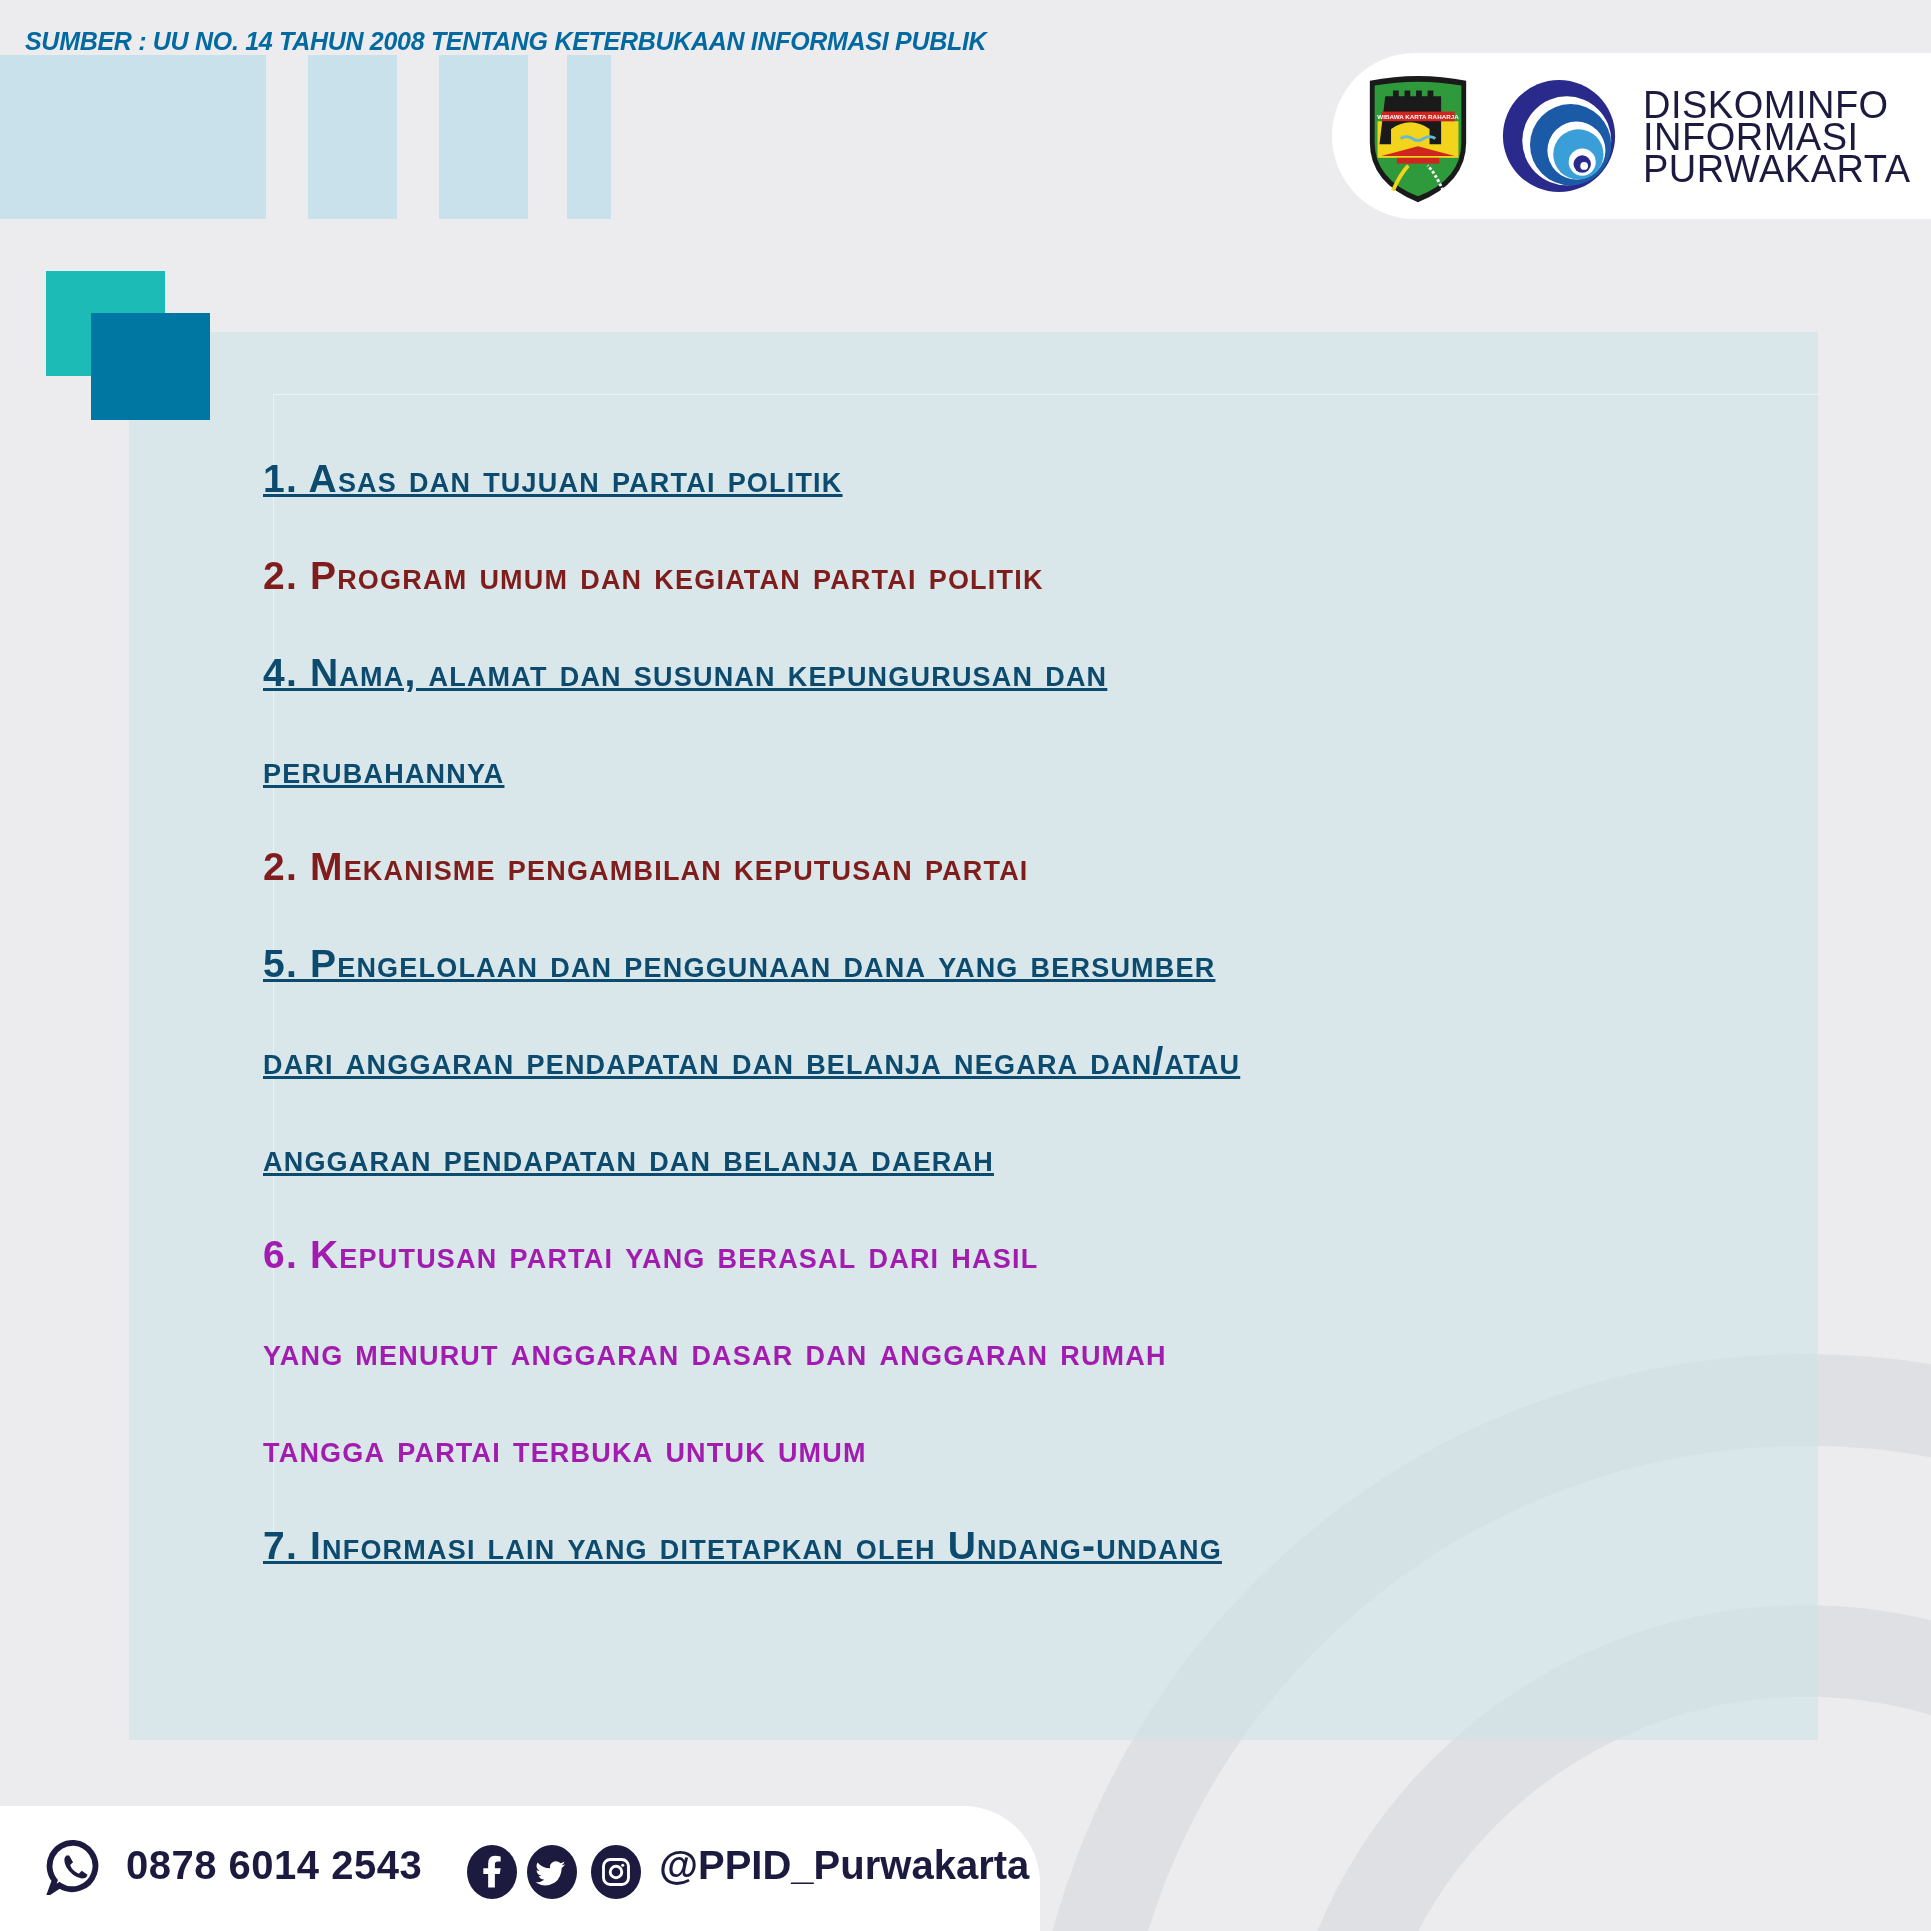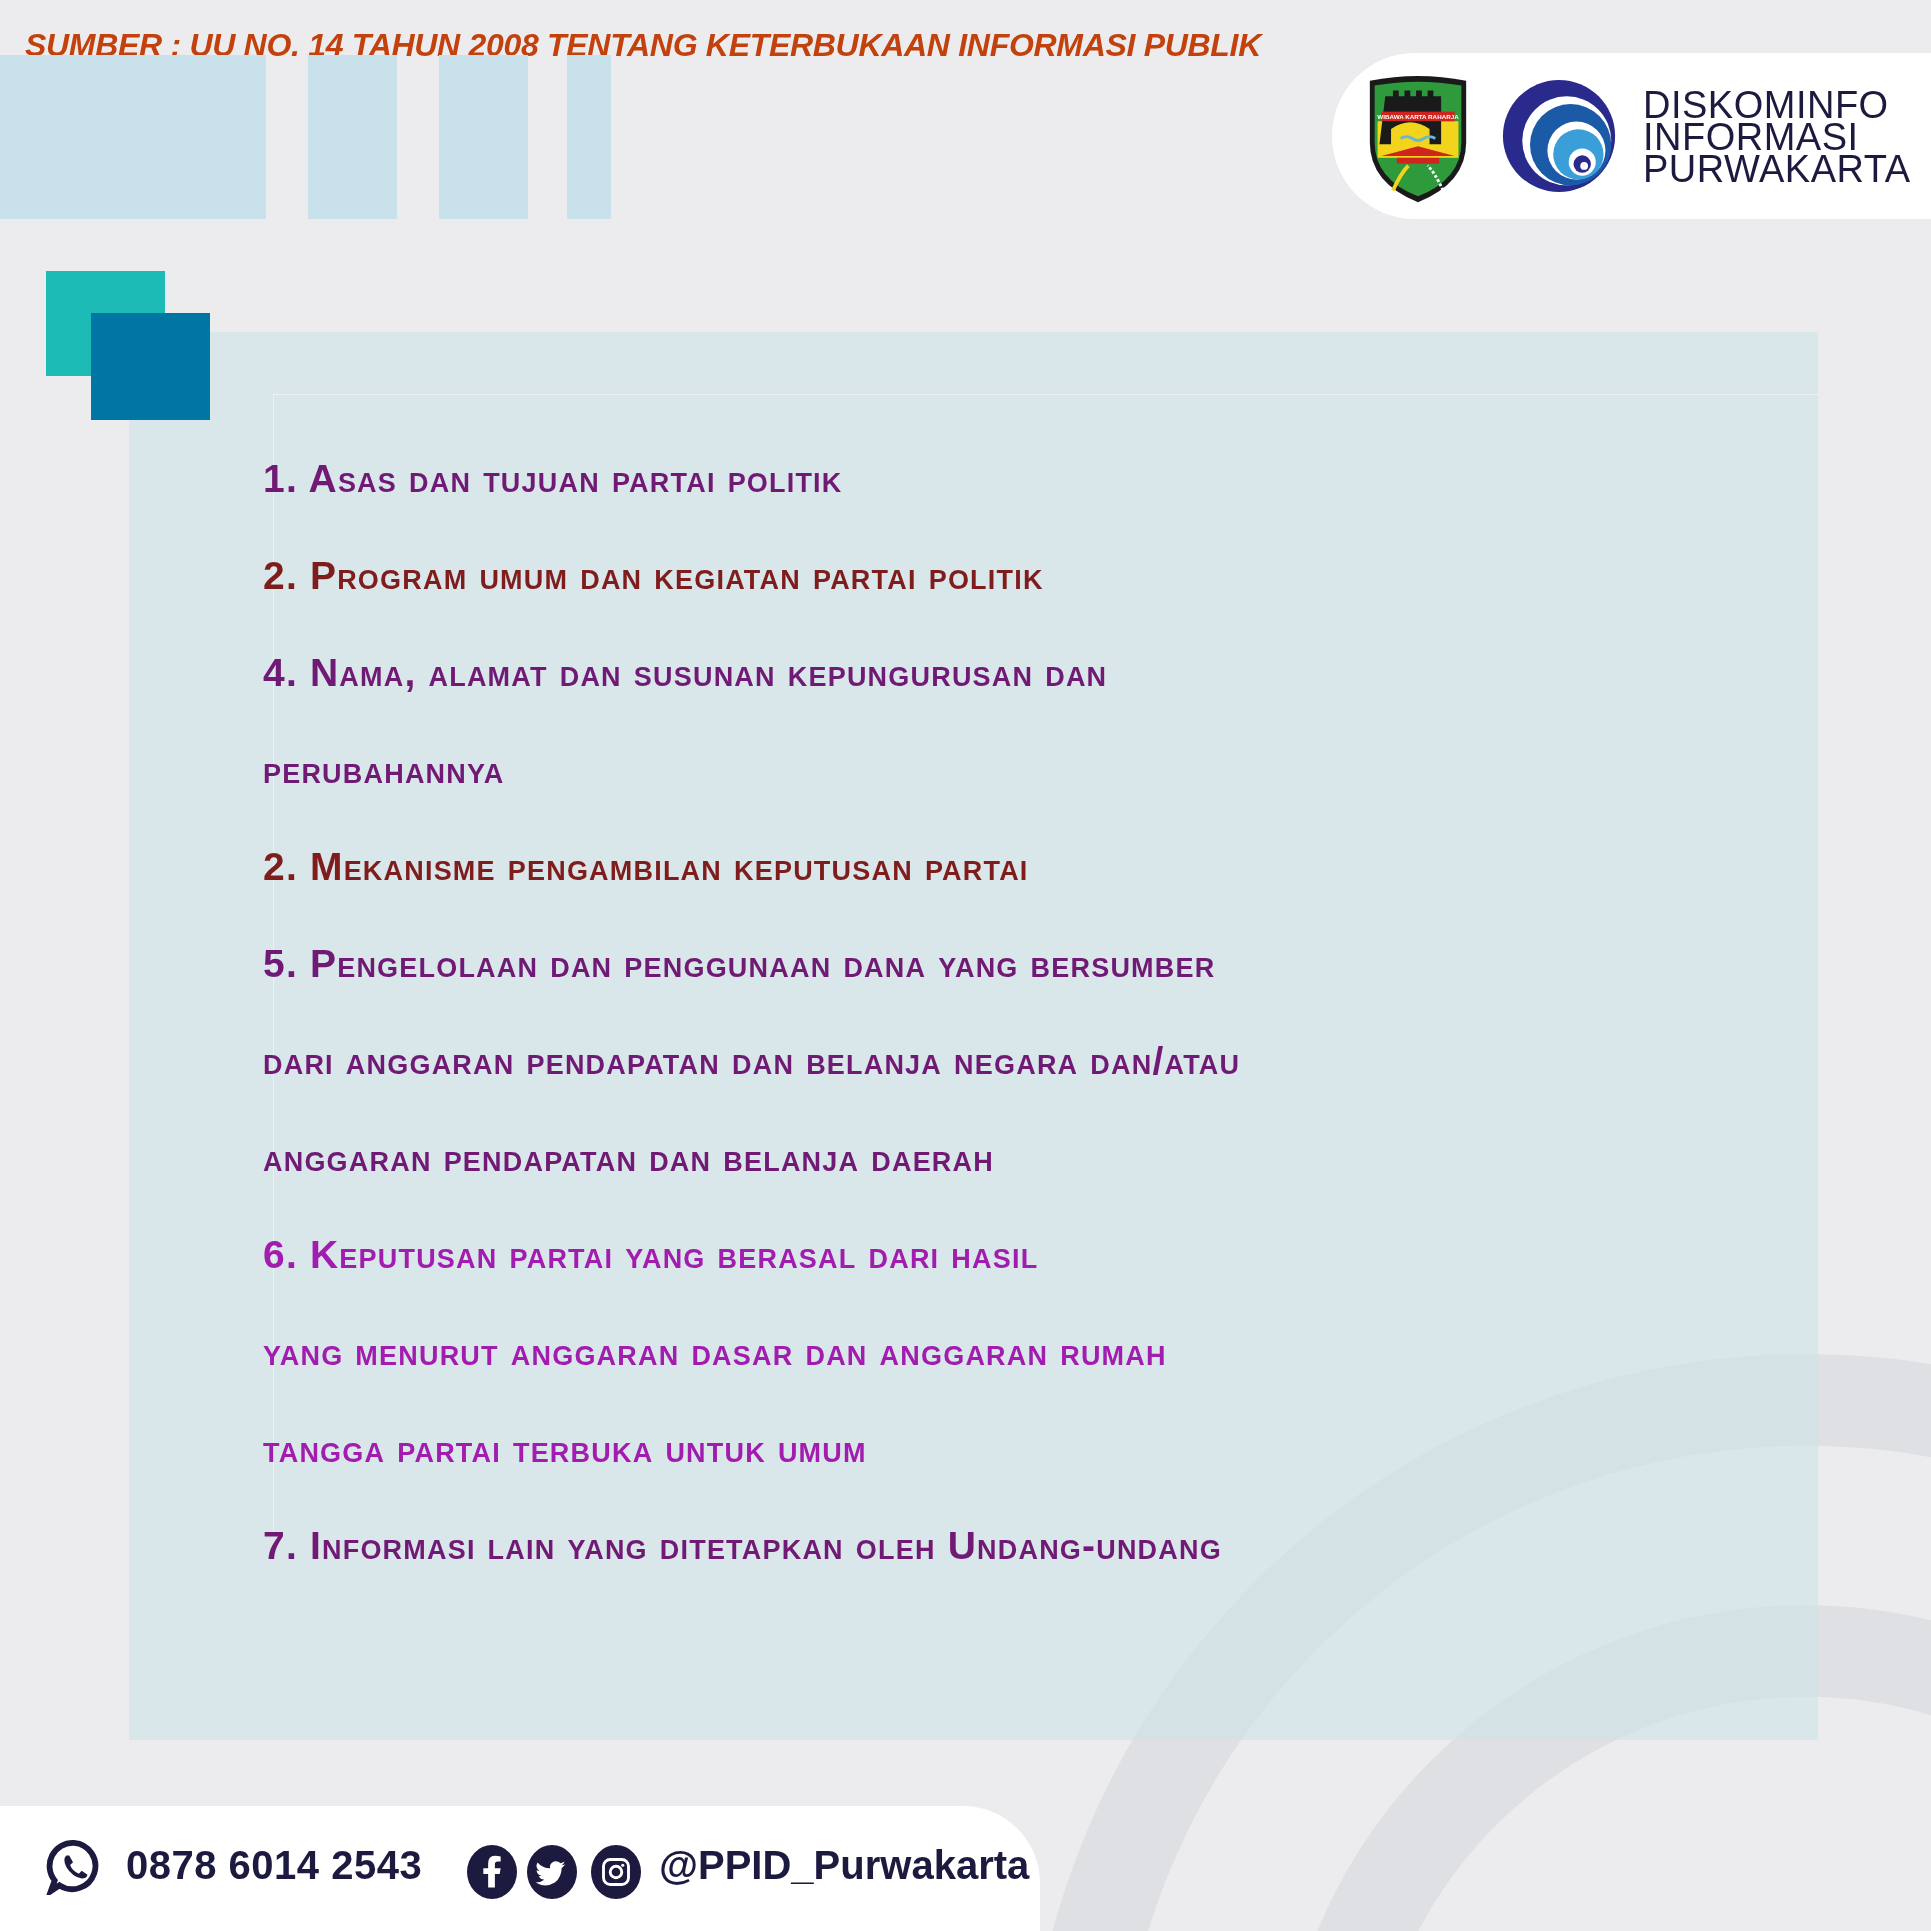--- a/index.html
+++ b/index.html
@@ -1,32 +1,32 @@
 <!DOCTYPE html>
 <html><head>
 <meta charset="utf-8">
 <style>
   html, body { margin:0; padding:0; }
   body { width:1931px; height:1931px; position:relative; overflow:hidden; background:#ececee; font-family:"Liberation Sans", sans-serif; }
   .abs { position:absolute; }
-  .source { left:25px; top:27px; font-size:32px; font-weight:bold; font-style:italic; color:#c2410c; letter-spacing:-0.3px; white-space:nowrap; }
+  .source { left:25px; top:27px; font-size:25px; font-weight:bold; font-style:italic; color:#0369a1; letter-spacing:-0.3px; white-space:nowrap; }
   .bar { background:#c8e1ea; top:55px; height:164px; }
   .logo-pill { left:1332px; top:53px; width:637px; height:166px; background:#ffffff; border-radius:83px 0 0 83px; }
   .crest { left:1364px; top:75px; width:108px; height:131px; }
   .kominfo { left:1499px; top:77px; width:121px; height:118px; }
   .brand { left:1643px; top:89px; color:#1c1b3f; font-weight:normal; font-size:38px; line-height:32px; letter-spacing:0.5px; }
   .brand div { white-space:nowrap; }
   .sq-teal { left:46px; top:271px; width:119px; height:105px; background:#1dbbb5; }
   .sq-blue { left:91px; top:313px; width:119px; height:107px; background:#0077a3; }
   .arcs { left:0; top:0; width:1931px; height:1931px; }
   .panel { left:129px; top:332px; width:1689px; height:1408px; background:rgba(205,228,231,0.62); }
   .inner-frame { left:273px; top:394px; width:1545px; height:1139px; border-left:1.4px solid rgba(255,255,255,0.45); border-top:1.4px solid rgba(255,255,255,0.45); }
   .items { left:263px; top:430px; width:1545px; }
   .line { height:97px; line-height:97px; font-weight:bold; font-size:39px; letter-spacing:1.2px; white-space:nowrap; font-variant:small-caps; text-transform:none; }
-  .c-navy { color:#701a75; }
+  .c-navy { color:#0c4a6e;text-decoration:underline; }
   .c-dbrown { color:#7f1d1d; }
   .c-brown { color:#a21caf; }
   .footer-pill { left:-39px; top:1806px; width:1079px; height:154px; background:#ffffff; border-radius:0 77px 0 0; }
   .wa-icon { left:46px; top:1839px; width:56px; height:56px; }
   .phone { left:126px; top:1843px; font-size:40px; color:#1c1b3f; font-weight:bold; letter-spacing:0.5px; white-space:nowrap; }
   .social { top:1845px; width:50px; height:54px; background:#1c1b3f; border-radius:50%; }
   .social svg { width:50px; height:54px; }
   .handle { left:659px; top:1843px; font-size:40px; color:#1c1b3f; font-weight:bold; white-space:nowrap; }
 </style>
 </head>

